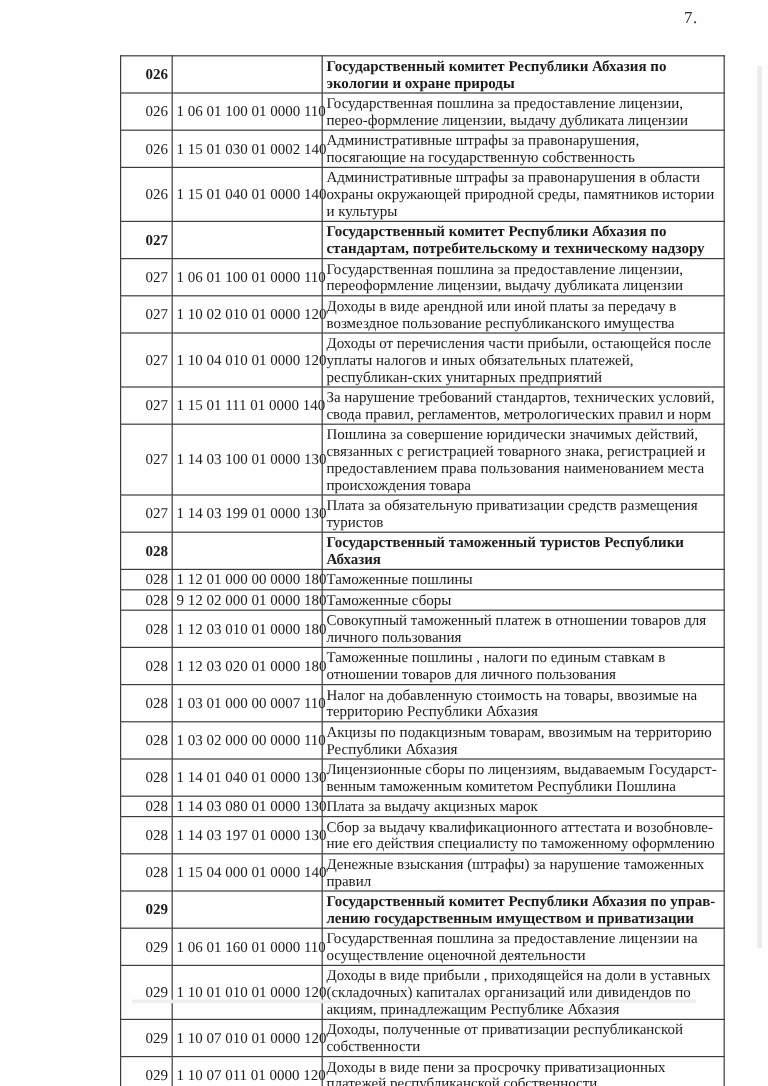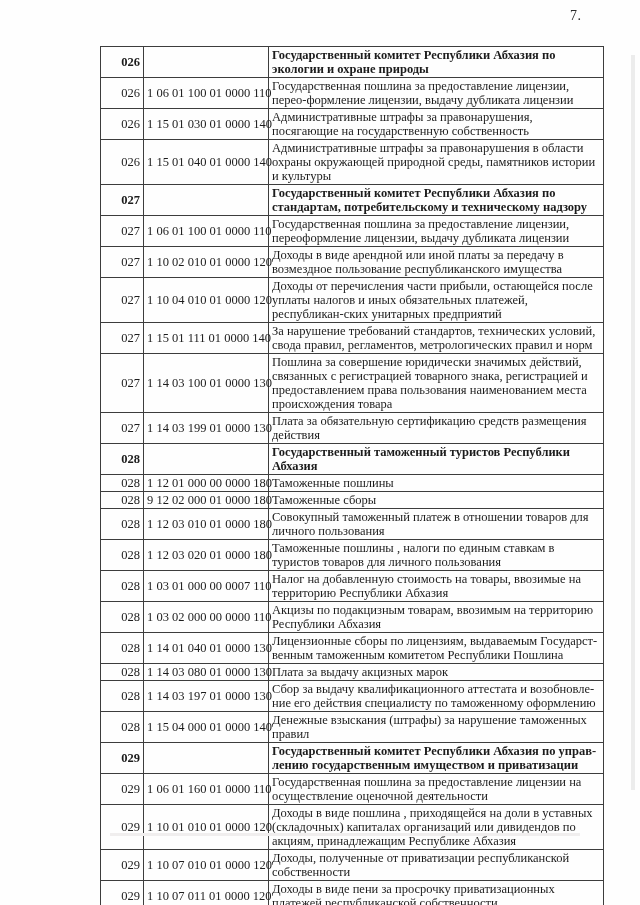--- a/index.html
+++ b/index.html
@@ -72,21 +72,21 @@
         <td class="col-kbk"></td>
         <td class="col-desc">Государственный комитет Республики Абхазия по экологии и охране природы</td>
       </tr>
       <tr>
         <td class="col-code">026</td>
         <td class="col-kbk">1 06 01 100 01 0000 110</td>
         <td class="col-desc">Государственная пошлина за предоставление лицензии, перео-формление лицензии, выдачу дубликата лицензии</td>
       </tr>
       <tr>
         <td class="col-code">026</td>
-        <td class="col-kbk">1 15 01 030 01 0000 140</td>
+        <td class="col-kbk">1 15 01 030 01 0002 140</td>
         <td class="col-desc">Административные штрафы за правонарушения, посягающие на государственную собственность</td>
       </tr>
       <tr>
         <td class="col-code">026</td>
         <td class="col-kbk">1 15 01 040 01 0000 140</td>
         <td class="col-desc">Административные штрафы за правонарушения в области охраны окружающей природной среды, памятников истории и культуры</td>
       </tr>
       <tr class="section-header">
         <td class="col-code">027</td>
         <td class="col-kbk"></td>
@@ -113,21 +113,21 @@
         <td class="col-desc">За нарушение требований стандартов, технических условий, свода правил, регламентов, метрологических правил и норм</td>
       </tr>
       <tr>
         <td class="col-code">027</td>
         <td class="col-kbk">1 14 03 100 01 0000 130</td>
         <td class="col-desc">Пошлина за совершение юридически значимых действий, связанных с регистрацией товарного знака, регистрацией и предоставлением права пользования наименованием места происхождения товара</td>
       </tr>
       <tr>
         <td class="col-code">027</td>
         <td class="col-kbk">1 14 03 199 01 0000 130</td>
-        <td class="col-desc">Плата за обязательную сертификацию средств размещения действия</td>
+        <td class="col-desc">Плата за обязательную приватизации средств размещения туристов</td>
       </tr>
       <tr class="section-header">
         <td class="col-code">028</td>
         <td class="col-kbk"></td>
         <td class="col-desc">Государственный таможенный туристов Республики Абхазия</td>
       </tr>
       <tr>
         <td class="col-code">028</td>
         <td class="col-kbk">1 12 01 000 00 0000 180</td>
         <td class="col-desc">Таможенные пошлины</td>
@@ -138,21 +138,21 @@
         <td class="col-desc">Таможенные сборы</td>
       </tr>
       <tr>
         <td class="col-code">028</td>
         <td class="col-kbk">1 12 03 010 01 0000 180</td>
         <td class="col-desc">Совокупный таможенный платеж в отношении товаров для личного пользования</td>
       </tr>
       <tr>
         <td class="col-code">028</td>
         <td class="col-kbk">1 12 03 020 01 0000 180</td>
-        <td class="col-desc">Таможенные пошлины , налоги по единым ставкам в туристов товаров для личного пользования</td>
+        <td class="col-desc">Таможенные пошлины , налоги по единым ставкам в отношении товаров для личного пользования</td>
       </tr>
       <tr>
         <td class="col-code">028</td>
         <td class="col-kbk">1 03 01 000 00 0007 110</td>
         <td class="col-desc">Налог на добавленную стоимость на товары, ввозимые на территорию Республики Абхазия</td>
       </tr>
       <tr>
         <td class="col-code">028</td>
         <td class="col-kbk">1 03 02 000 00 0000 110</td>
         <td class="col-desc">Акцизы по подакцизным товарам, ввозимым на территорию Республики Абхазия</td>
@@ -183,21 +183,21 @@
         <td class="col-desc">Государственный комитет  Республики Абхазия по управ-лению государственным имуществом и приватизации</td>
       </tr>
       <tr>
         <td class="col-code">029</td>
         <td class="col-kbk">1 06 01 160 01 0000 110</td>
         <td class="col-desc">Государственная пошлина за предоставление лицензии на осуществление оценочной деятельности</td>
       </tr>
       <tr>
         <td class="col-code">029</td>
         <td class="col-kbk">1 10 01 010 01 0000 120</td>
-        <td class="col-desc">Доходы в виде пошлина , приходящейся на доли в уставных (складочных) капиталах организаций или дивидендов по акциям, принадлежащим  Республике Абхазия</td>
+        <td class="col-desc">Доходы в виде прибыли , приходящейся на доли в уставных (складочных) капиталах организаций или дивидендов по акциям, принадлежащим  Республике Абхазия</td>
       </tr>
       <tr>
         <td class="col-code">029</td>
         <td class="col-kbk">1 10 07 010 01 0000 120</td>
         <td class="col-desc">Доходы, полученные от приватизации республиканской собственности</td>
       </tr>
       <tr>
         <td class="col-code">029</td>
         <td class="col-kbk">1 10 07 011 01 0000 120</td>
         <td class="col-desc">Доходы в виде пени за просрочку приватизационных платежей республиканской собственности</td>

